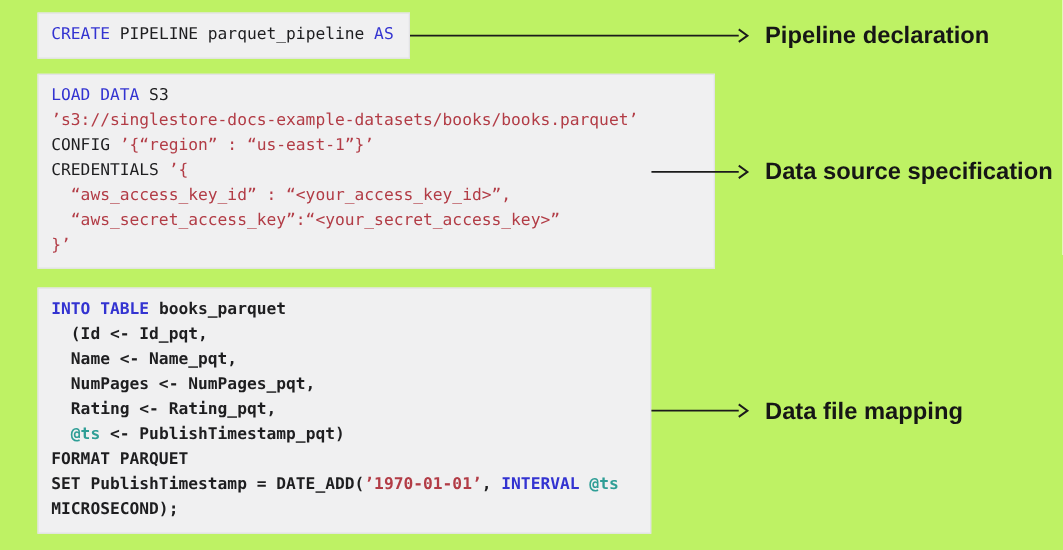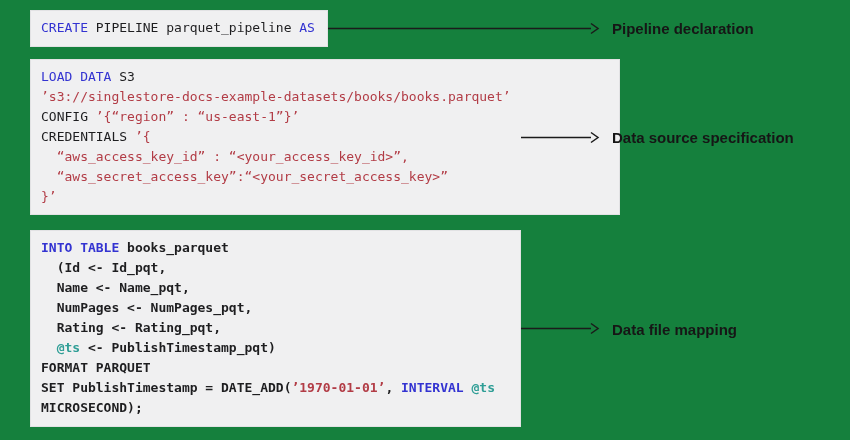--- a/index.html
+++ b/index.html
@@ -1,47 +1,47 @@
 <!DOCTYPE html>
 <html><head>
 <meta charset="utf-8">
 <style>
   * { margin: 0; padding: 0; box-sizing: border-box; }
   html, body { background: #ffffff; }
   #canvas {
     position: relative;
     width: 850px;
     height: 440px;
-    background: #15803d;
+    background: #bef264;
     font-family: "Liberation Sans", sans-serif;
     overflow: hidden;
   }
   .code-box {
     position: absolute;
     background: #f0f0f1;
     border: 1px solid #e2e2e4;
     padding: 7px 10px;
     font-family: "DejaVu Sans Mono", "Liberation Mono", monospace;
     font-size: 13px;
     line-height: 20px;
     white-space: pre;
     color: #1e1e20;
   }
   .box1 { left: 30px; top: 10px;  width: 298px; height: 37px; }
-  .box2 { left: 30px; top: 59px;  width: 590px; height: 156px; }
+  .box2 { left: 30px; top: 59px;  width: 542px; height: 156px; }
   .box3 { left: 30px; top: 230px; width: 491px; height: 197px; font-weight: bold; }
   .code-line { height: 20px; }
   .arrow { position: absolute; }
   .arrow1 { left: 328px; top: 22px; }
   .arrow2 { left: 521px; top: 131px; }
   .arrow3 { left: 521px; top: 322px; }
   .arrow svg { display: block; }
   .annotation {
     position: absolute;
-    font-size: 15px;
+    font-size: 19px;
     font-weight: bold;
     color: #161616;
     line-height: 19px;
     white-space: nowrap;
   }
   .label1 { left: 612px; top: 19px; }
   .label2 { left: 612px; top: 128px; }
   .label3 { left: 612px; top: 320px; }
 </style>
 </head>

